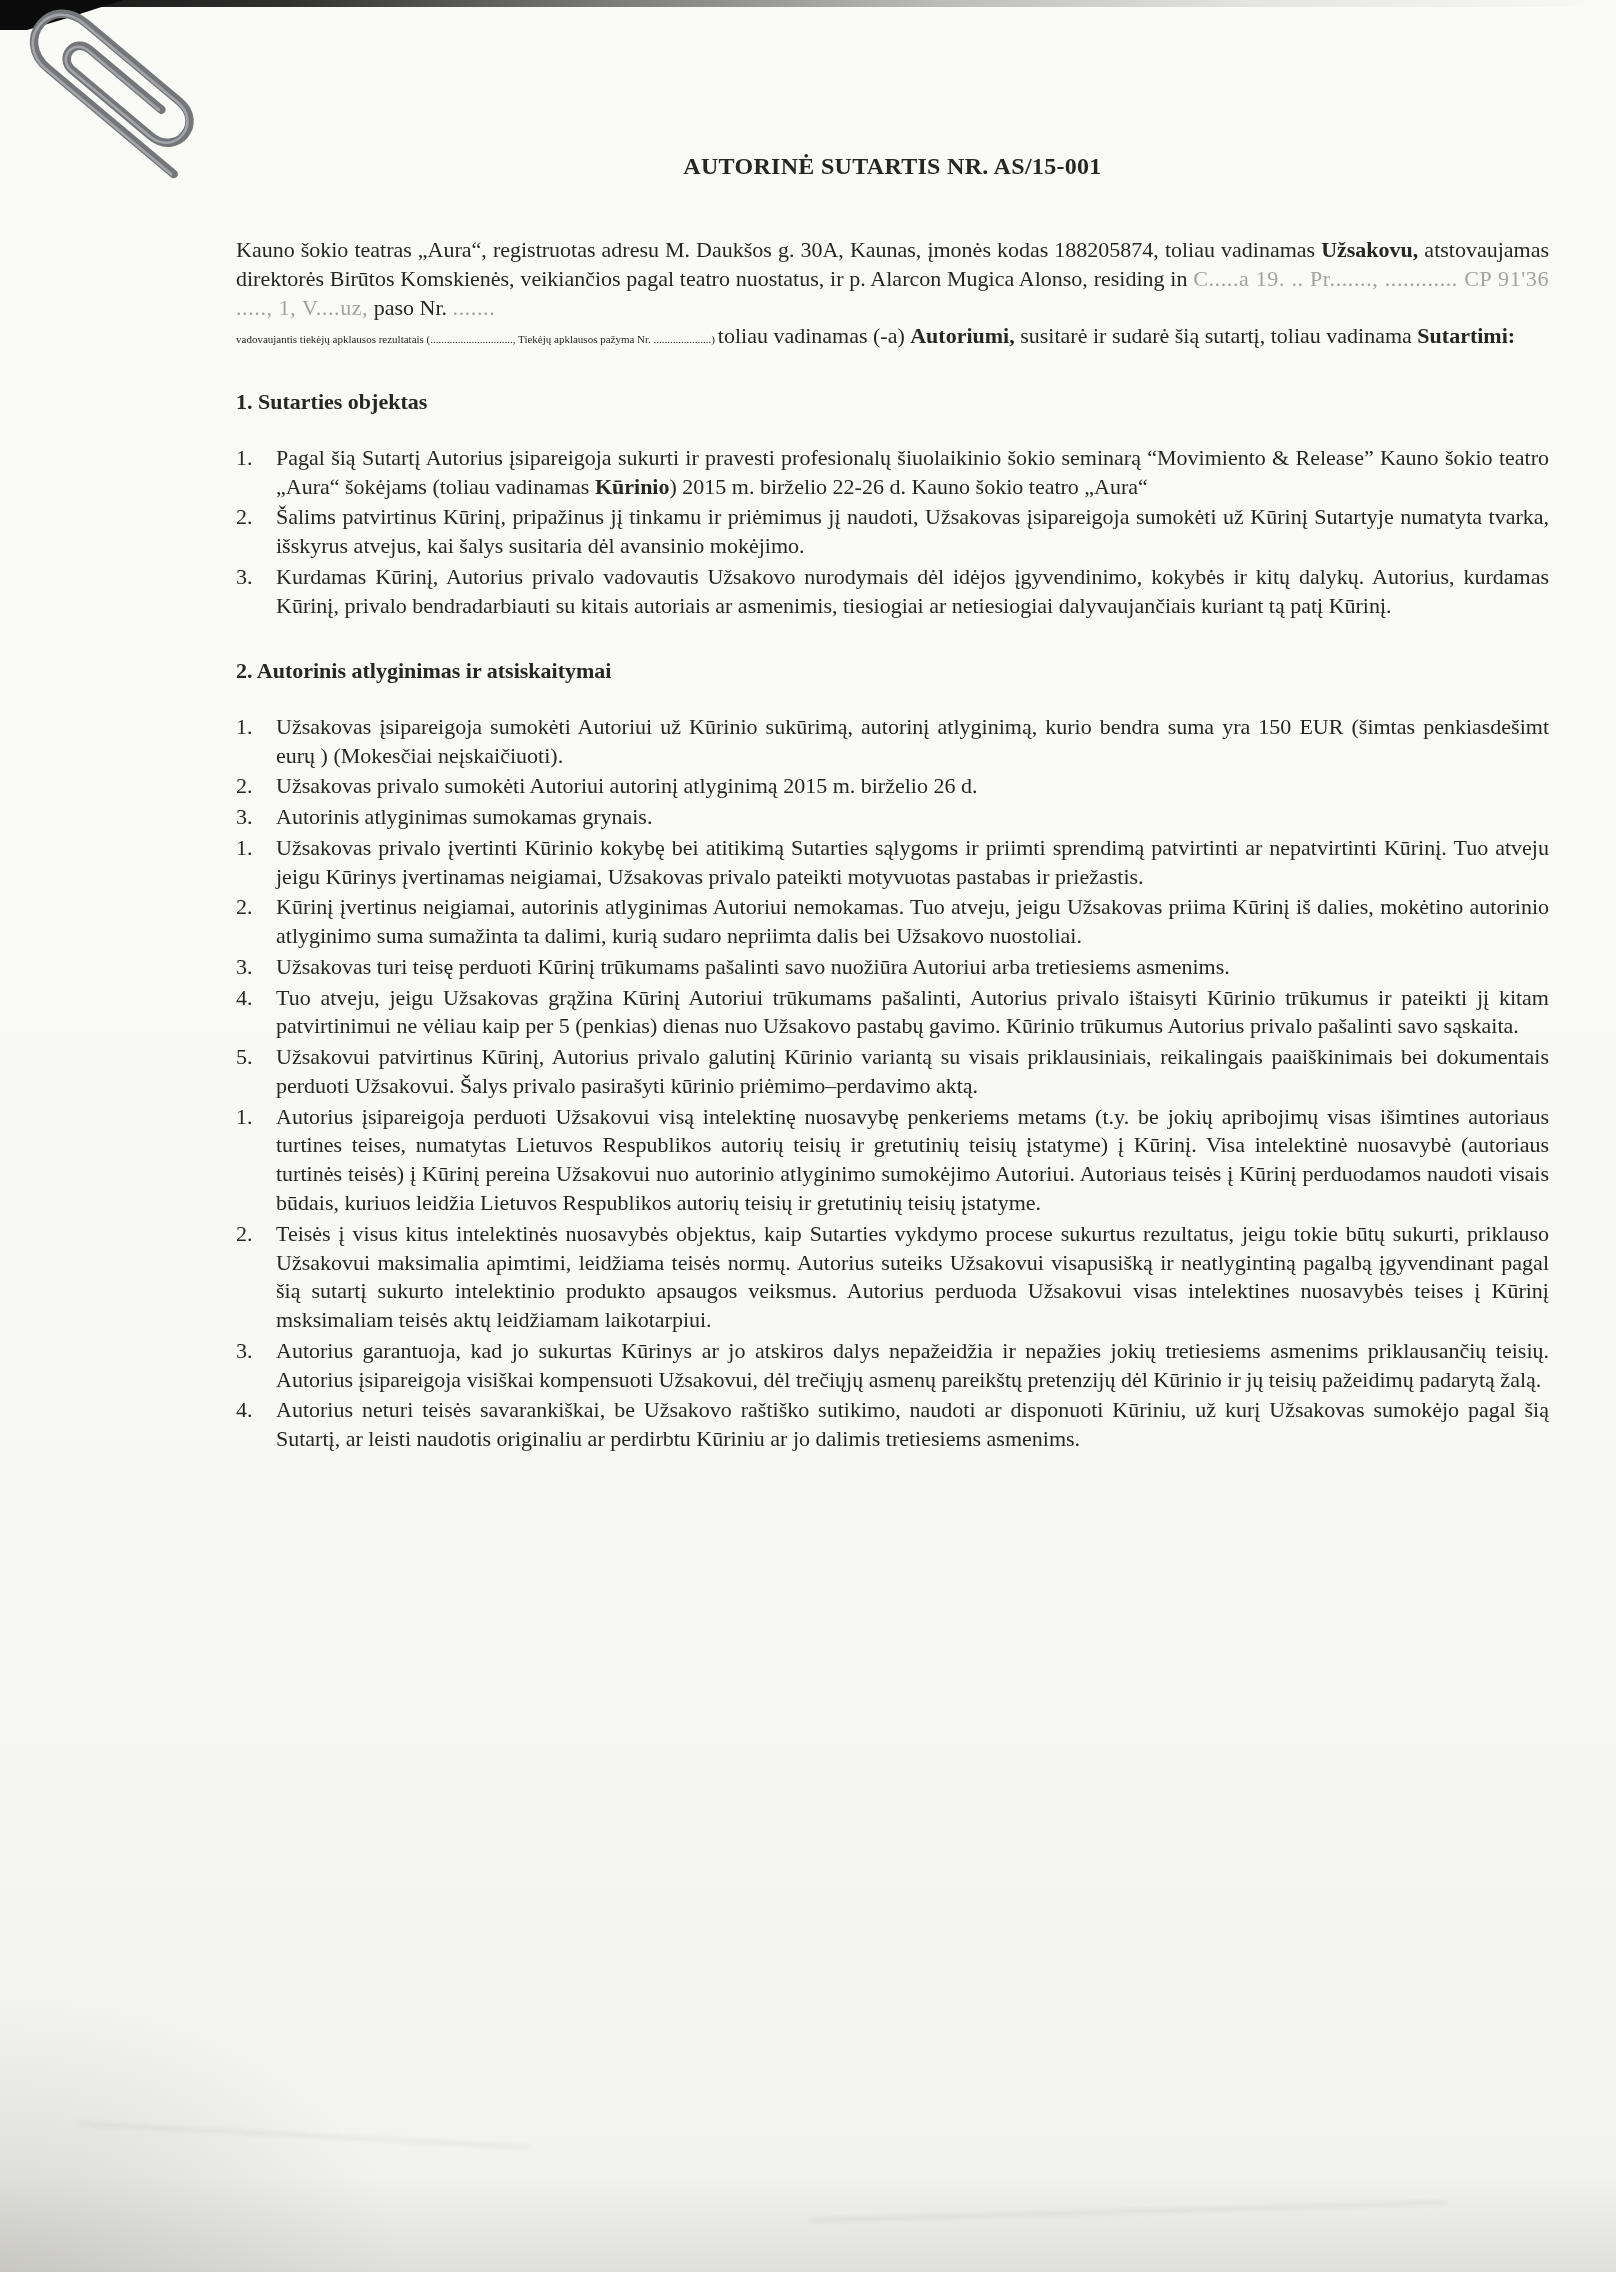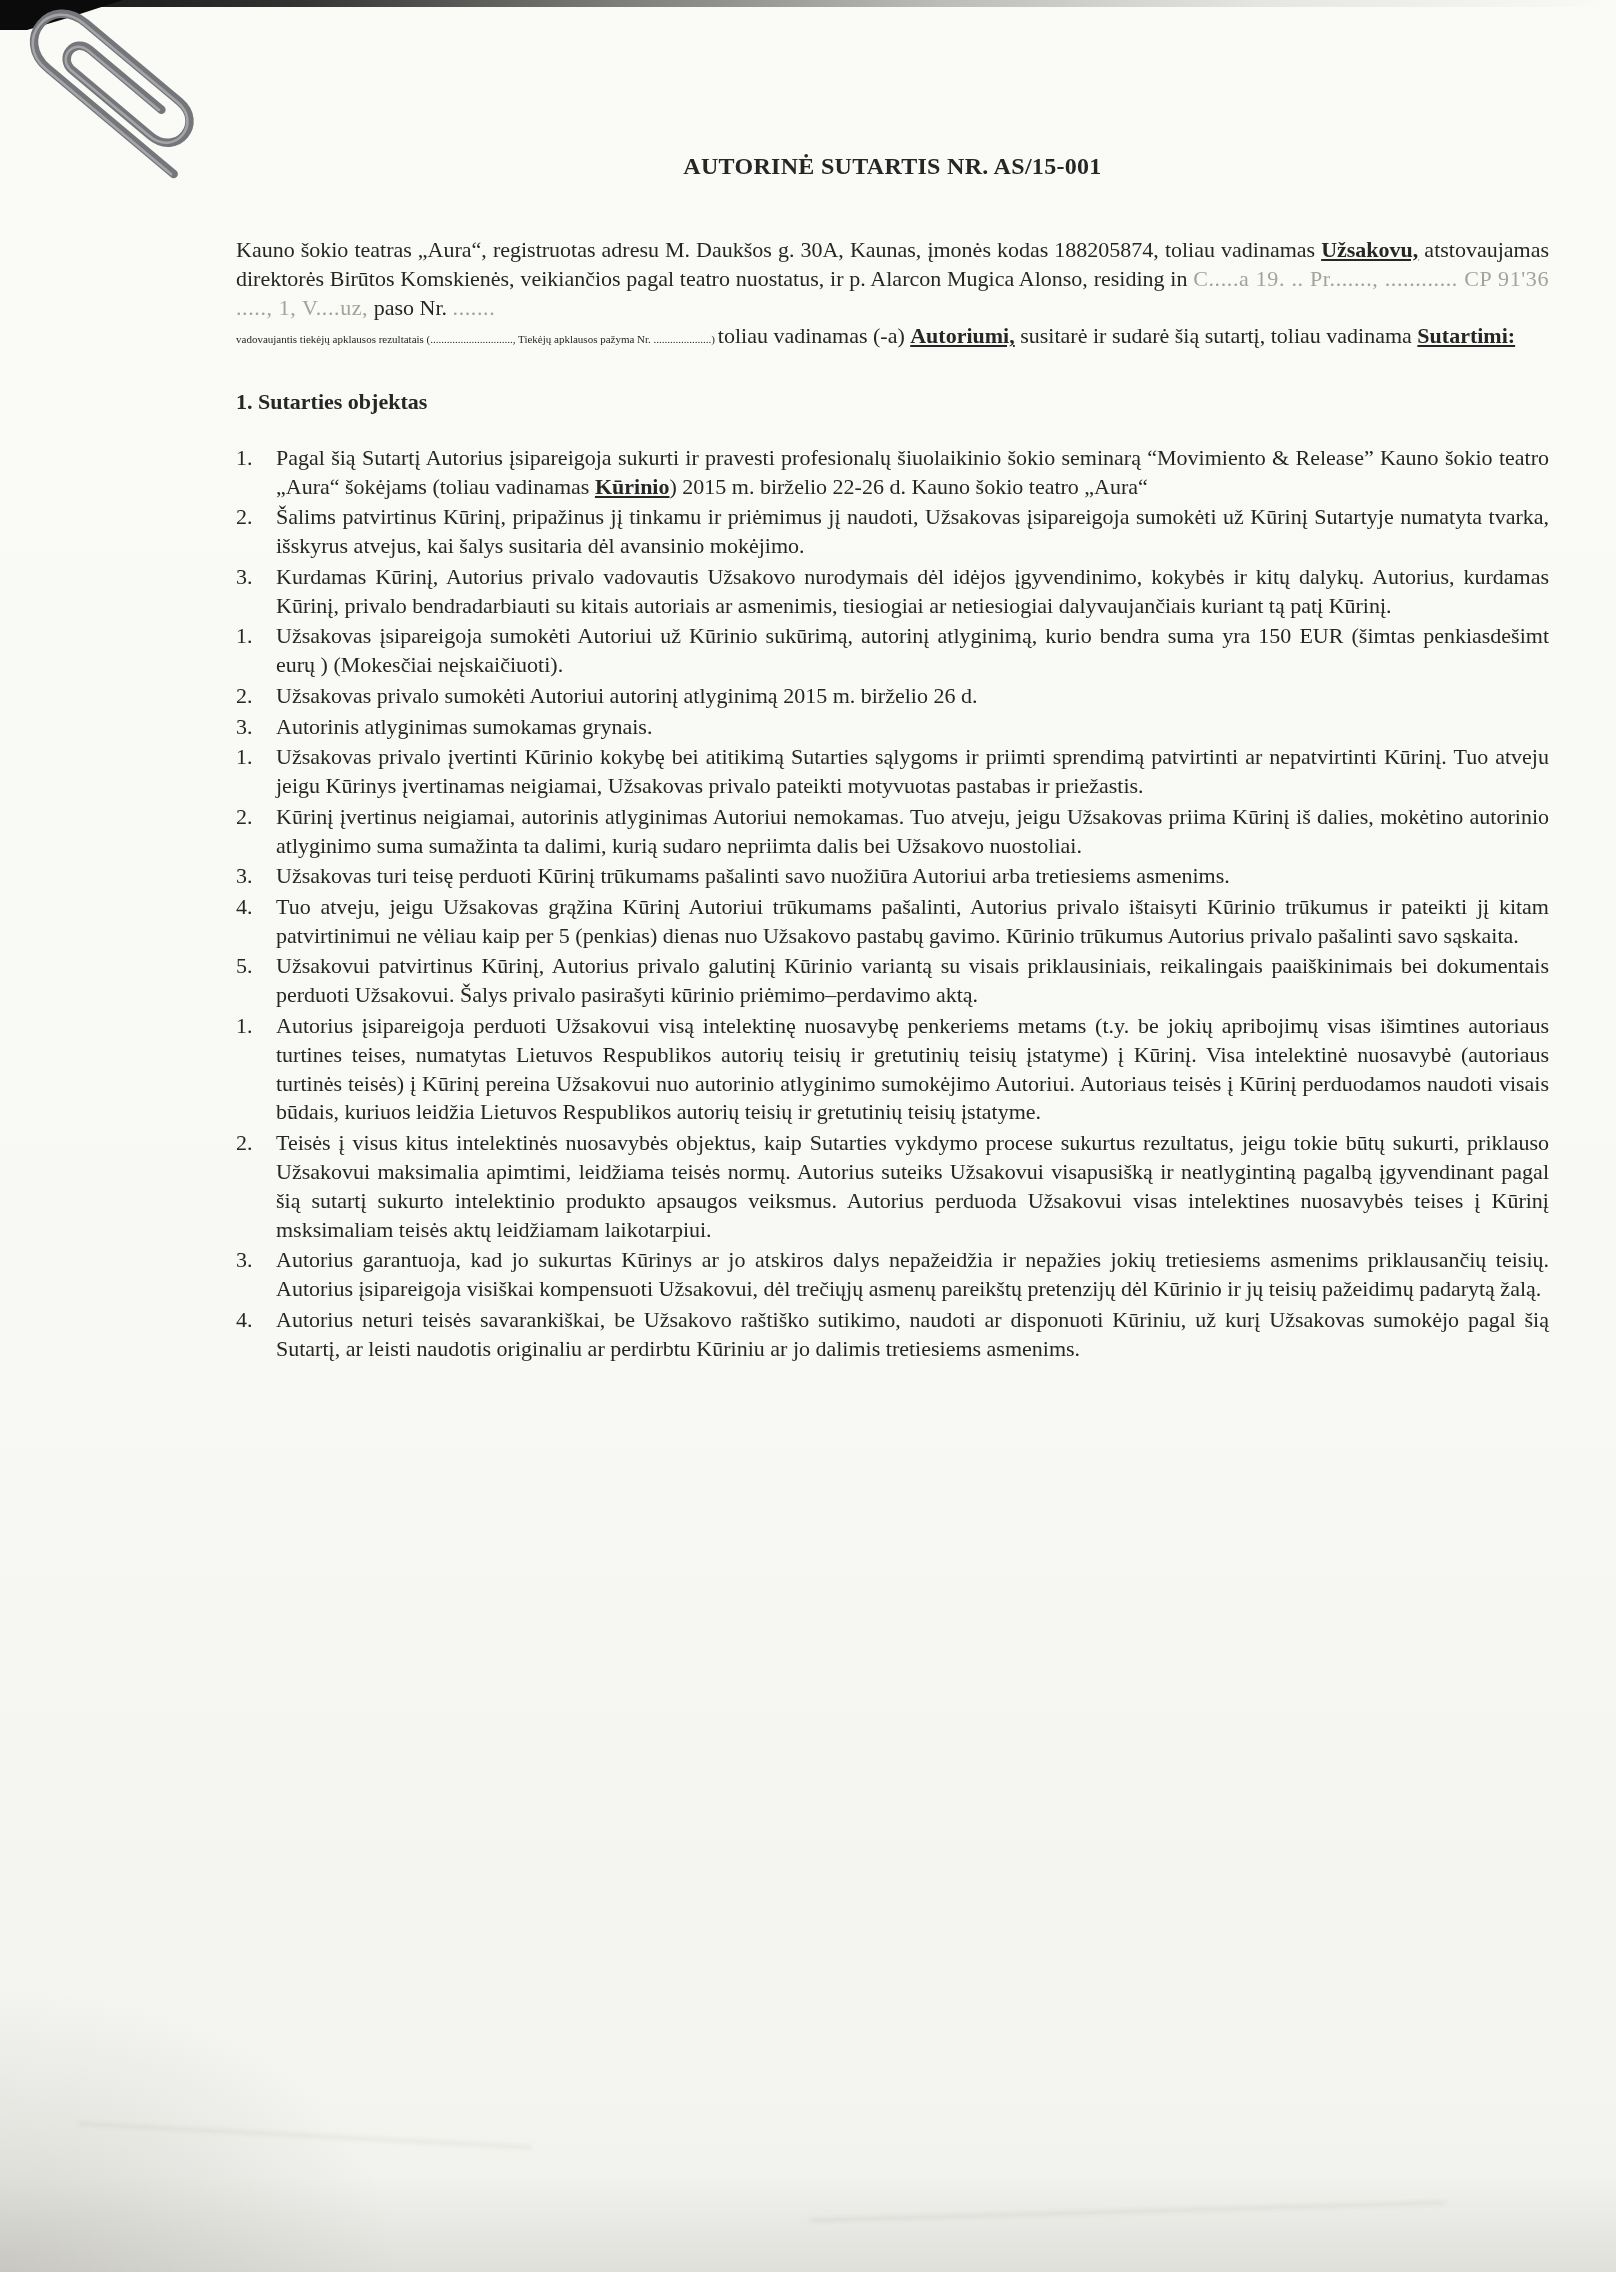--- a/index.html
+++ b/index.html
@@ -24,21 +24,21 @@
   .paperclip{position:absolute;left:57px;top:-40px;transform:rotate(-50deg);}
   
   .content{position:absolute;left:236px;top:0;width:1313px;}
   .title{font-size:24px;font-weight:bold;text-align:center;margin:153px 0 0 0;letter-spacing:0.3px;}
   .dateline{font-size:22px;margin:38px 0 0 0;}
   .para{font-size:22px;line-height:1.31;text-align:justify;margin:56px 0 0 0;}
   .sec{font-size:22px;font-weight:bold;margin:38px 0 28.5px 0;font-family:Liberation Serif, serif;}
   .item{display:flex;font-size:22px;line-height:1.31;margin:0 0 1.9px 0;}
   .item .num{flex:0 0 40px;}
   .item .txt{flex:1;text-align:justify;}
-  .run-b{font-weight:bold;text-decoration:underline;}
+  .run-b{font-weight:bold;}
   .run-s{font-size:11px;}
   .run-f{color:#a3a29c;filter:blur(0.4px);letter-spacing:0.6px;}
 </style>
 </head>
 <body>
 
 <div class="page">
 
   <div class="scan-edge"></div>
   <div class="shadow-bottom"></div>
@@ -67,20 +67,21 @@
       <div class="item">
         <span class="num">2.</span>
         <span class="txt"><span>Šalims patvirtinus Kūrinį, pripažinus jį tinkamu ir priėmimus jį naudoti, Užsakovas įsipareigoja sumokėti už Kūrinį Sutartyje numatyta tvarka, išskyrus atvejus, kai šalys susitaria dėl avansinio mokėjimo.</span></span>
       </div>
       <div class="item">
         <span class="num">3.</span>
         <span class="txt"><span>Kurdamas Kūrinį, Autorius privalo vadovautis Užsakovo nurodymais dėl idėjos įgyvendinimo, kokybės ir kitų dalykų. Autorius, kurdamas Kūrinį, privalo bendradarbiauti su kitais autoriais ar asmenimis, tiesiogiai ar netiesiogiai dalyvaujančiais kuriant tą patį Kūrinį.</span></span>
       </div>
     </div>
 
+    <h2 class="sec">2. Autorinis atlyginimas ir atsiskaitymai</h2>
     <div class="list">
       <div class="item">
         <span class="num">1.</span>
         <span class="txt"><span>Užsakovas įsipareigoja sumokėti Autoriui už Kūrinio sukūrimą,  autorinį atlyginimą, kurio bendra suma yra 150 EUR (šimtas penkiasdešimt eurų ) (Mokesčiai neįskaičiuoti).</span></span>
       </div>
       <div class="item">
         <span class="num">2.</span>
         <span class="txt"><span>Užsakovas privalo sumokėti Autoriui autorinį atlyginimą 2015 m. birželio 26 d.</span></span>
       </div>
       <div class="item">

